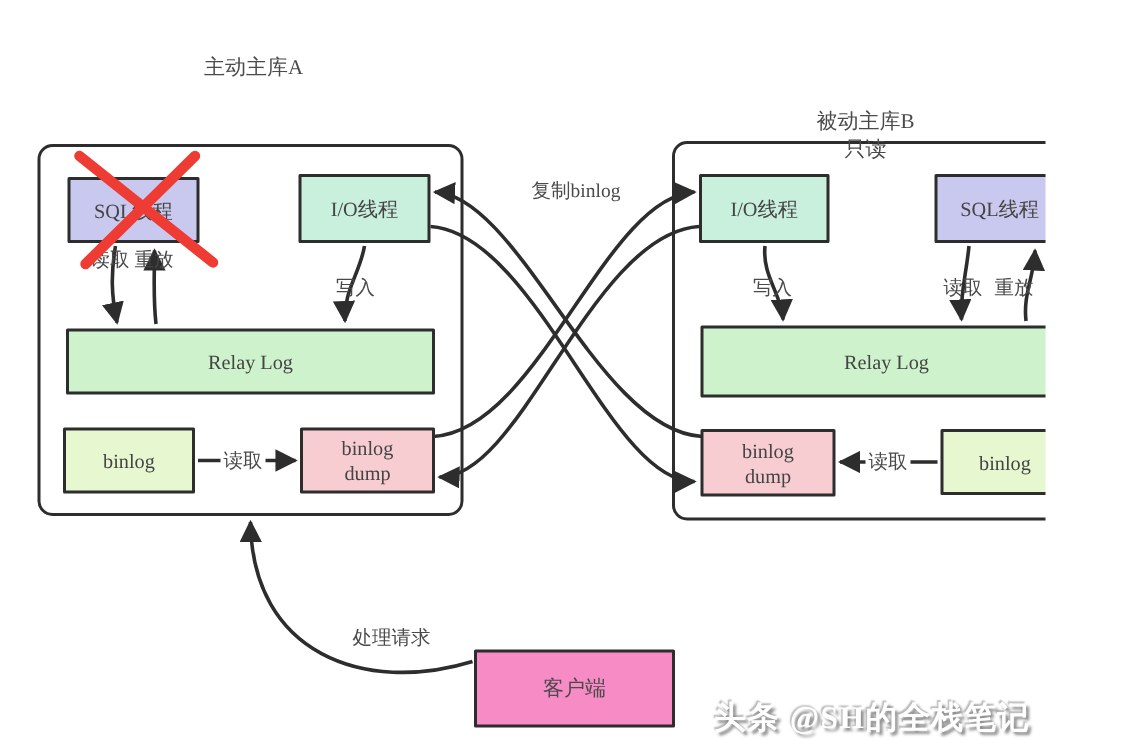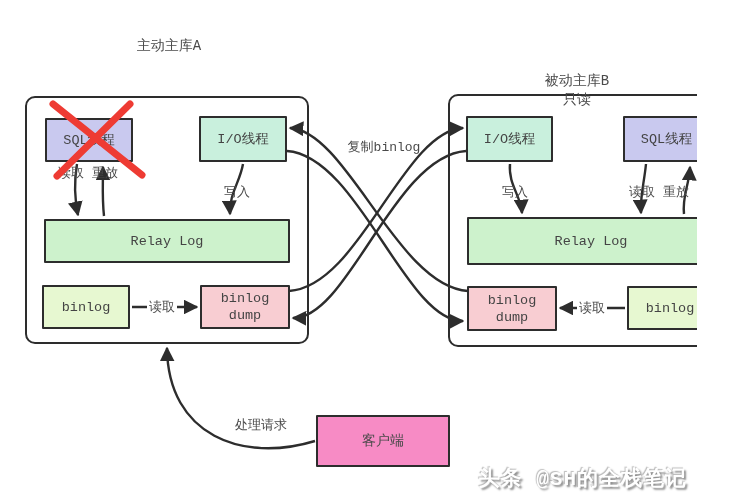--- a/index.html
+++ b/index.html
@@ -3,21 +3,21 @@
 <meta charset="utf-8">
 <style>
   :root{
     --line:#2d2d2d; --text:#4a4a4a; --sql-fill:#c9c9ef; --io-fill:#c9f0dd;
     --relay-fill:#cdf2cc; --binlog-fill:#e7f8d1; --dump-fill:#f8cdd2;
     --client-fill:#f78bc5; --cross:#ee3b33; --watermark:#ffffff; --watermark-shadow:#8c8c8c;
   }
   html,body{margin:0;padding:0;background:#fff;}
   .stage{
     position:relative; width:697px; height:493px; background:#ffffff;
-    font-family:Liberation Mono, monospace; overflow:hidden;
+    font-family:Liberation Serif, serif; overflow:hidden;
   }
   .server{
     position:absolute; border:2.5px solid var(--line); border-radius:10px;
     background:#fff; z-index:1;
   }
   #server-a{left:25px; top:96px; width:280px; height:244px;}
   #server-b{left:448px; top:94px; width:281px; height:249px;}
   .title{
     position:absolute; transform:translate(-50%,-50%); color:var(--text);
     font-size:14px; text-align:center; line-height:19px; white-space:pre; z-index:4;
@@ -32,30 +32,30 @@
   #sql-a   {left:45px;  top:118px; width:88px;  height:44px; background:var(--sql-fill);}
   #io-a    {left:199px; top:116px; width:88px;  height:46px; background:var(--io-fill);}
   #relay-a {left:44px;  top:219px; width:246px; height:44px; background:var(--relay-fill);}
   #binlog-a{left:42px;  top:285px; width:88px;  height:44px; background:var(--binlog-fill);}
   #dump-a  {left:200px; top:285px; width:90px;  height:44px; background:var(--dump-fill);}
   #io-b    {left:466px; top:116px; width:87px;  height:46px; background:var(--io-fill);}
   #sql-b   {left:623px; top:116px; width:87px;  height:46px; background:var(--sql-fill);}
   #relay-b {left:467px; top:217px; width:248px; height:48px; background:var(--relay-fill);}
   #dump-b  {left:467px; top:286px; width:90px;  height:45px; background:var(--dump-fill);}
   #binlog-b{left:627px; top:286px; width:86px;  height:44px; background:var(--binlog-fill);}
-  #client  {left:316px; top:415px; width:134px; height:52px; background:var(--client-fill); font-size:14px; color:#4a4a4a;text-align:right;}
+  #client  {left:316px; top:433px; width:134px; height:52px; background:var(--client-fill); font-size:14px; color:#4a4a4a;text-align:right;}
   .dump-label{max-width:52px;}
   .edge-label{
     position:absolute; transform:translate(-50%,-50%); color:var(--text);
     font-size:13px; white-space:nowrap; z-index:4;
   }
   .on-line{background:#fff; padding:0 2px;}
   #lbl-read-replay-a{left:88px;  top:173px;text-align:center;}
   #lbl-write-a      {left:237px; top:192px;}
-  #lbl-copy-binlog  {left:384px; top:127px;margin-top:20px;}
+  #lbl-copy-binlog  {left:384px; top:127px;}
   #lbl-write-b      {left:515px; top:192px;}
   #lbl-read-b       {left:642px; top:192px;}
   #lbl-replay-b     {left:676px; top:192px;}
   #lbl-binlog-read-a{left:162px; top:307px;}
   #lbl-binlog-read-b{left:592px; top:308px;}
   #lbl-handle-req   {left:217px; top:425px;margin-left:44px;}
   svg.overlay{position:absolute; left:0; top:0; z-index:2; pointer-events:none;}
   svg.topmost{z-index:5;}
   .arrow{stroke:var(--line); stroke-width:2.4; fill:none;}
   .arrowhead{fill:var(--line);}

